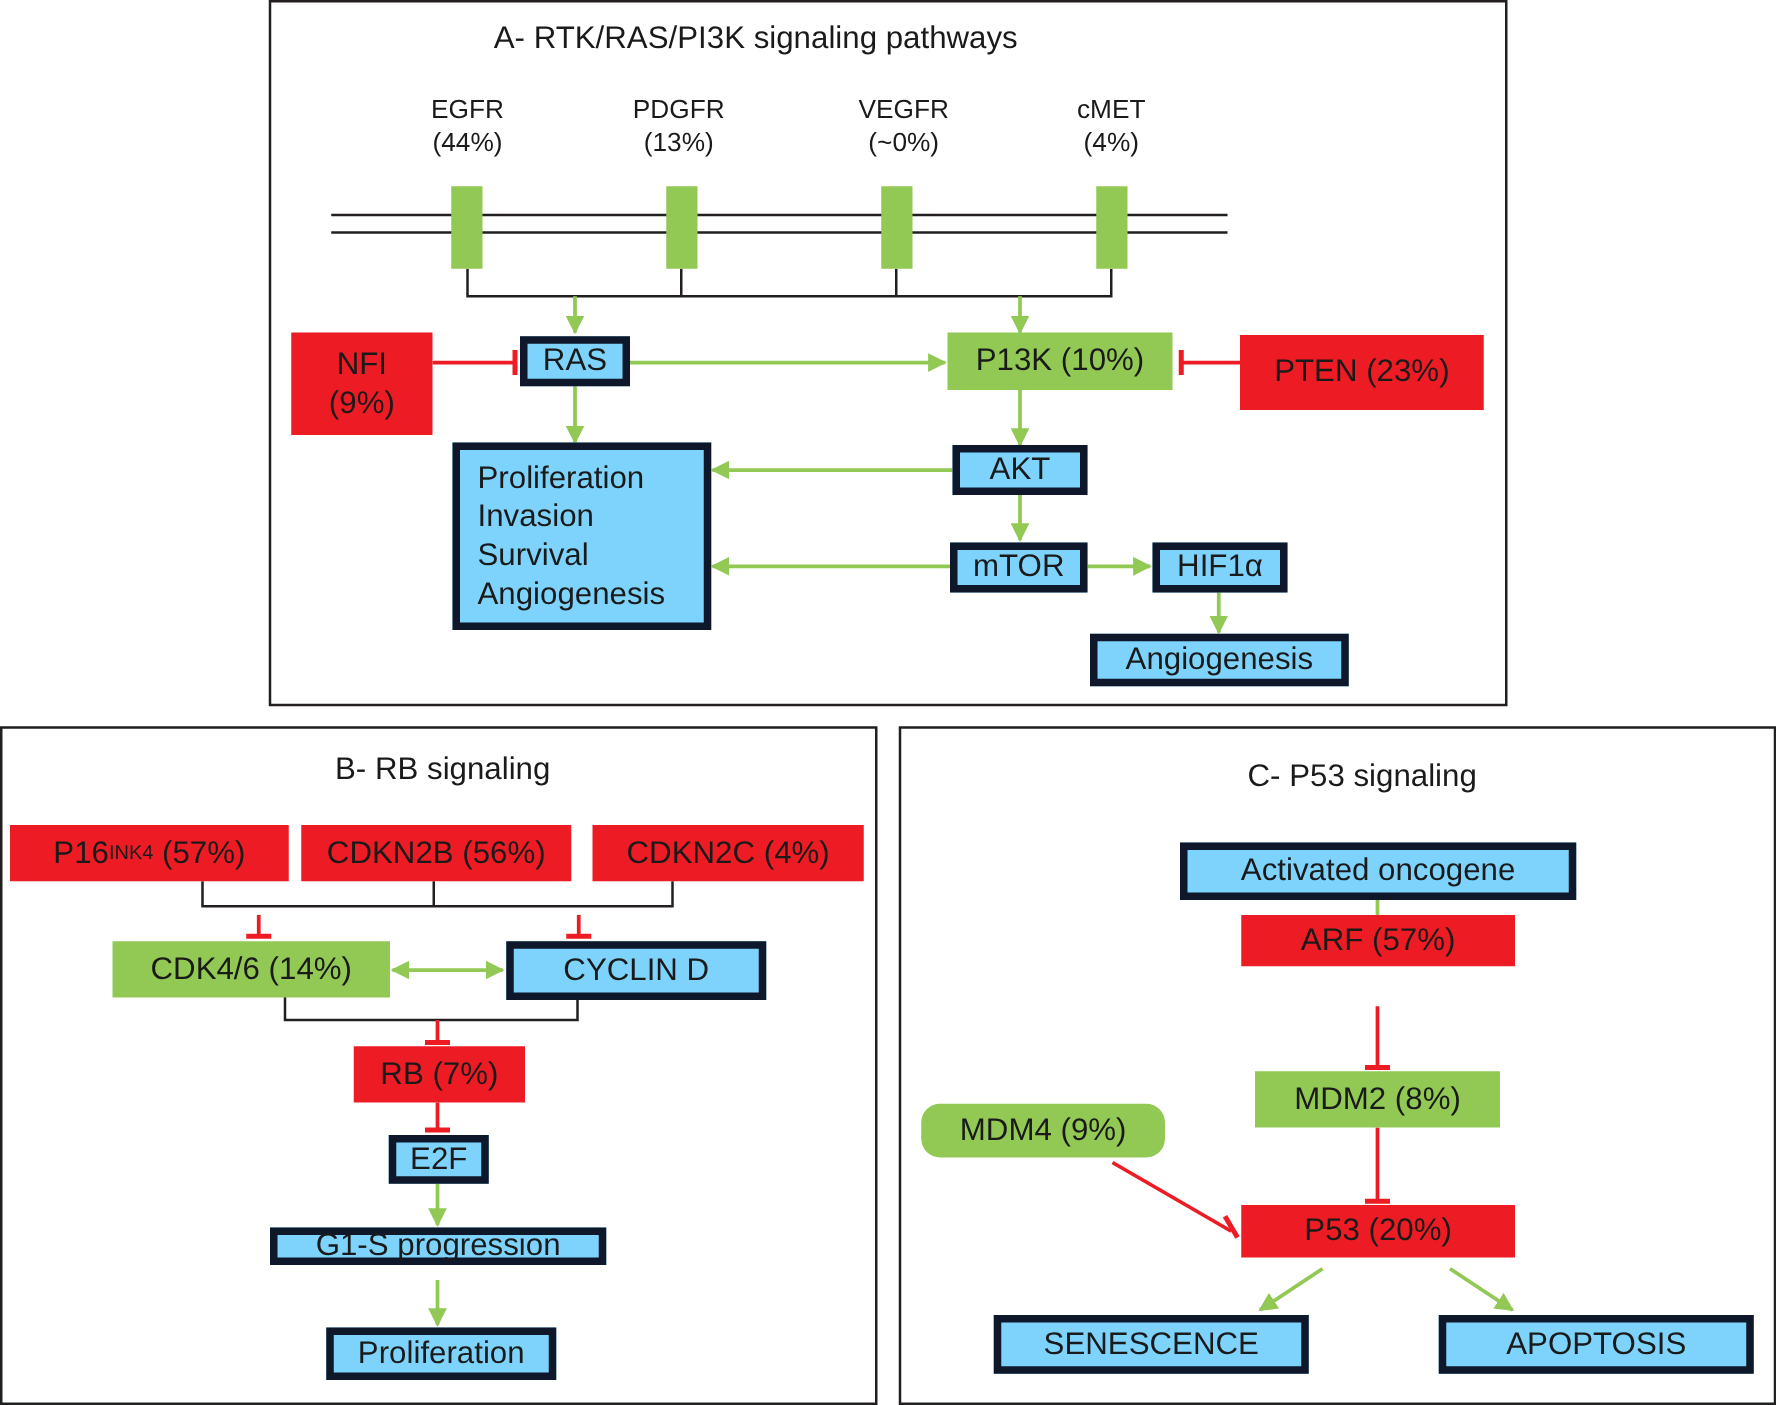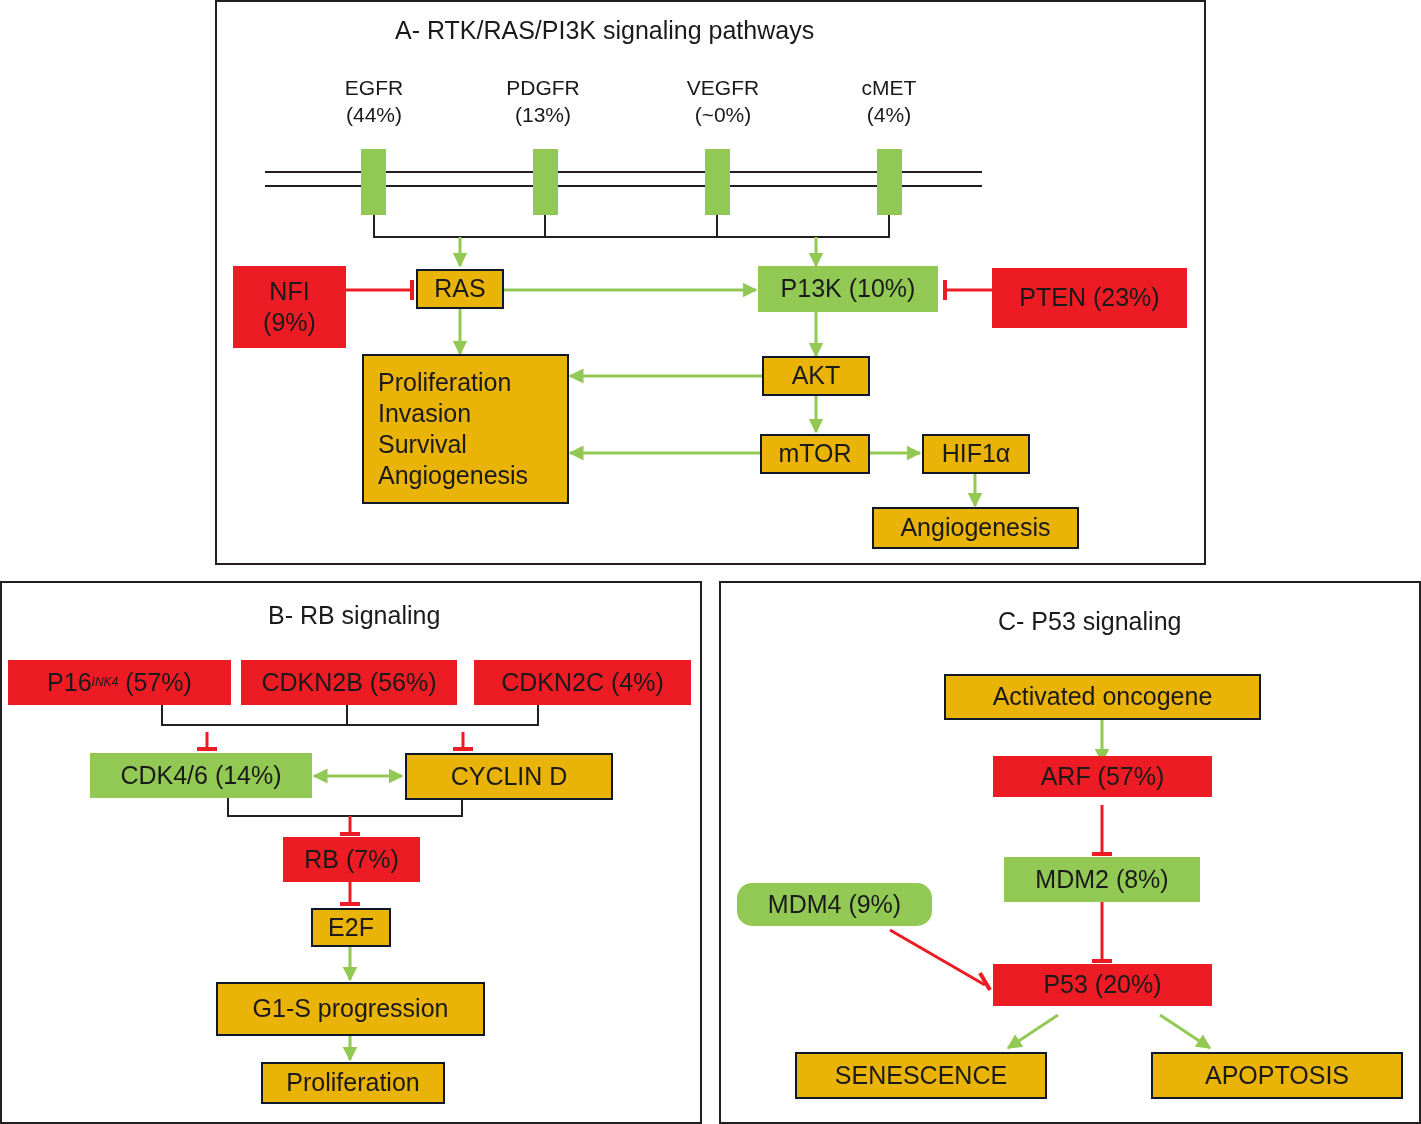--- a/index.html
+++ b/index.html
@@ -2,26 +2,26 @@
 <html><head>
 <meta charset="utf-8">
 <style>
   html, body { margin: 0; padding: 0; background: #ffffff; }
   body { width: 1421px; height: 1124px; position: relative; overflow: hidden;
          font-family: "Liberation Sans", sans-serif; color: #1a1a1a; }
   .panel { position: absolute; border: 2px solid #231f20; box-sizing: border-box; background: #fff; }
   .title { position: absolute; font-size: 25px; white-space: nowrap; }
   .node { position: absolute; box-sizing: border-box; display: flex; align-items: center; justify-content: center;
           font-size: 25px; white-space: nowrap; text-align: center; line-height: 1.25; }
-  .white { background: #eab308; border: 2px solid #0f172a; }
+  .white { background: #7dd3fc; border: 6px solid #0f172a; }
   .green { background: #92c954; }
   .red { background: #ed1c24; }
   .rcp-label { position: absolute; font-size: 21px; text-align: center; line-height: 1.3; width: 140px; }
   .multi { flex-direction: column; align-items: flex-start; padding-left: 14px; line-height: 31px; }
-  sup { font-size: 12px; vertical-align: 9px; font-style: italic; }
+  sup { font-size: 16px; vertical-align: 9px; }
   svg.edges { position: absolute; left: 0; top: 0; }
 </style>
 </head>
 <body>
 
 <div class="panel" style="left:215px;top:0;width:991px;height:565px;"></div>
 <div class="panel" style="left:0;top:581px;width:702px;height:543px;"></div>
 <div class="panel" style="left:719px;top:581px;width:702px;height:543px;"></div>
 
 <svg class="edges" width="1421" height="1124">
@@ -144,24 +144,24 @@
     <sup>INK4</sup>
     <span style="white-space:pre;"> (57%)</span>
 </div>
 <div class="node red" style="left:241px;top:660px;width:216px;height:45px;">CDKN2B (56%)</div>
 <div class="node red" style="left:474px;top:660px;width:217px;height:45px;">CDKN2C (4%)</div>
 
 <div class="node green" style="left:90px;top:753px;width:222px;height:45px;">CDK4/6 (14%)</div>
 <div class="node white" style="left:405px;top:753px;width:208px;height:47px;">CYCLIN D</div>
 <div class="node red" style="left:283px;top:837px;width:137px;height:45px;">RB (7%)</div>
 <div class="node white" style="left:311px;top:908px;width:80px;height:39px;">E2F</div>
-<div class="node white" style="left:216px;top:982px;width:269px;height:54px;">G1-S progression</div>
+<div class="node white" style="left:216px;top:982px;width:269px;height:30px;">G1-S progression</div>
 <div class="node white" style="left:261px;top:1062px;width:184px;height:42px;">Proliferation</div>
 
 <div class="title" style="left:998px;top:607px;">C- P53 signaling</div>
 
 <div class="node white" style="left:944px;top:674px;width:317px;height:46px;">Activated oncogene</div>
-<div class="node red" style="left:993px;top:756px;width:219px;height:41px;">ARF (57%)</div>
+<div class="node red" style="left:993px;top:732px;width:219px;height:41px;">ARF (57%)</div>
 <div class="node green" style="left:1004px;top:857px;width:196px;height:45px;">MDM2 (8%)</div>
 <div class="node green" style="left:737px;top:883px;width:195px;height:43px;border-radius:15px;">MDM4 (9%)</div>
 <div class="node red" style="left:993px;top:964px;width:219px;height:42px;">P53 (20%)</div>
 <div class="node white" style="left:795px;top:1052px;width:252px;height:47px;">SENESCENCE</div>
 <div class="node white" style="left:1151px;top:1052px;width:252px;height:47px;">APOPTOSIS</div>
 
 </body></html>

